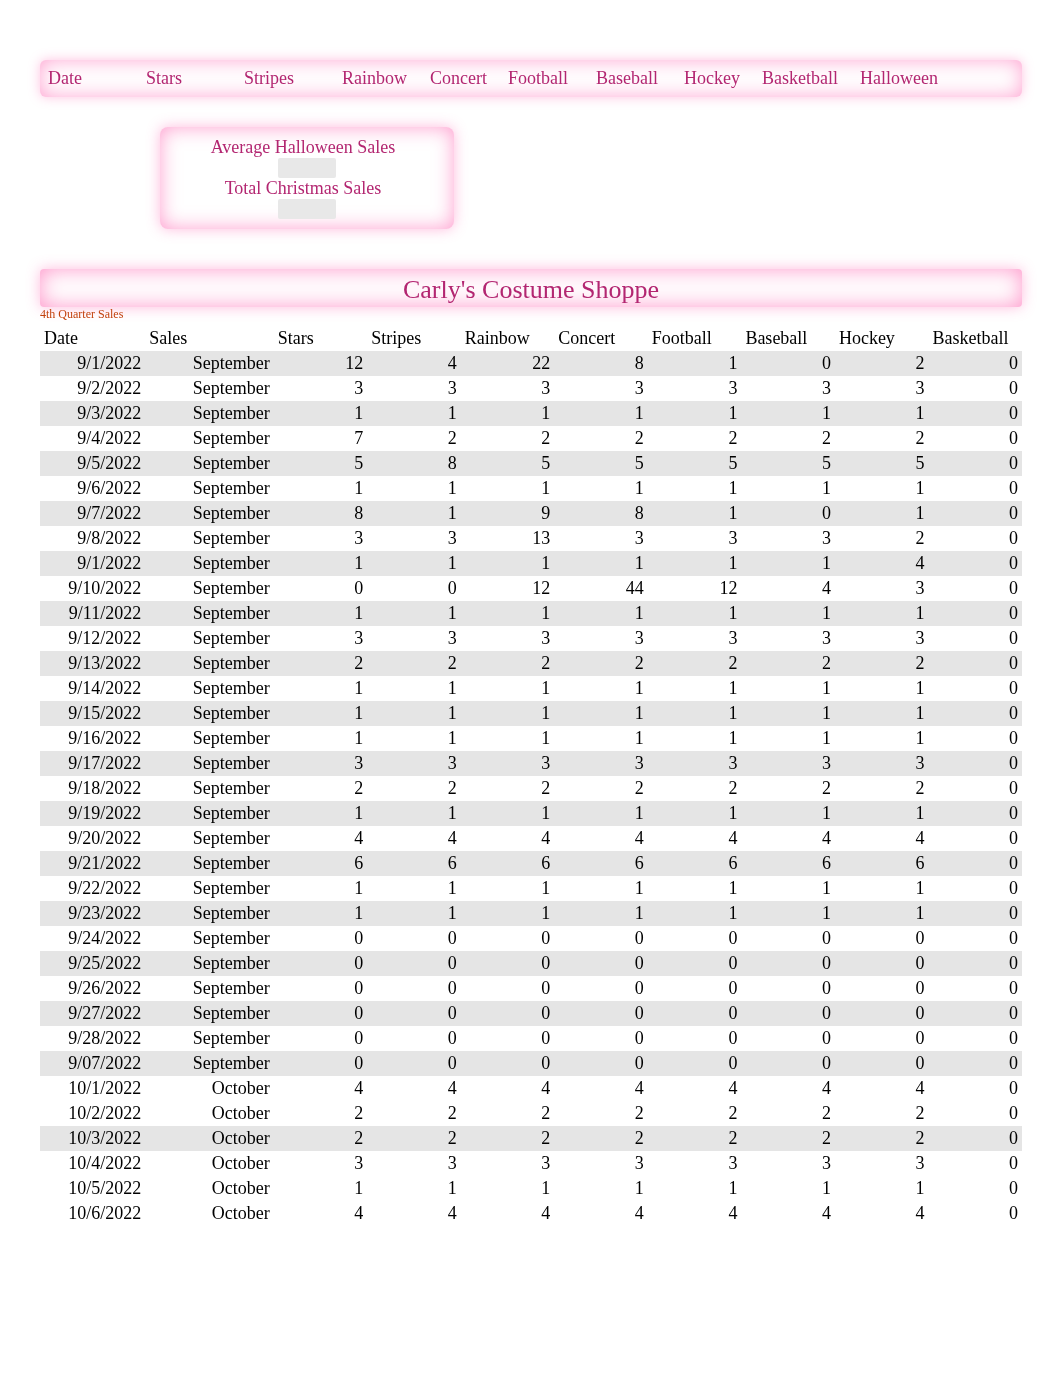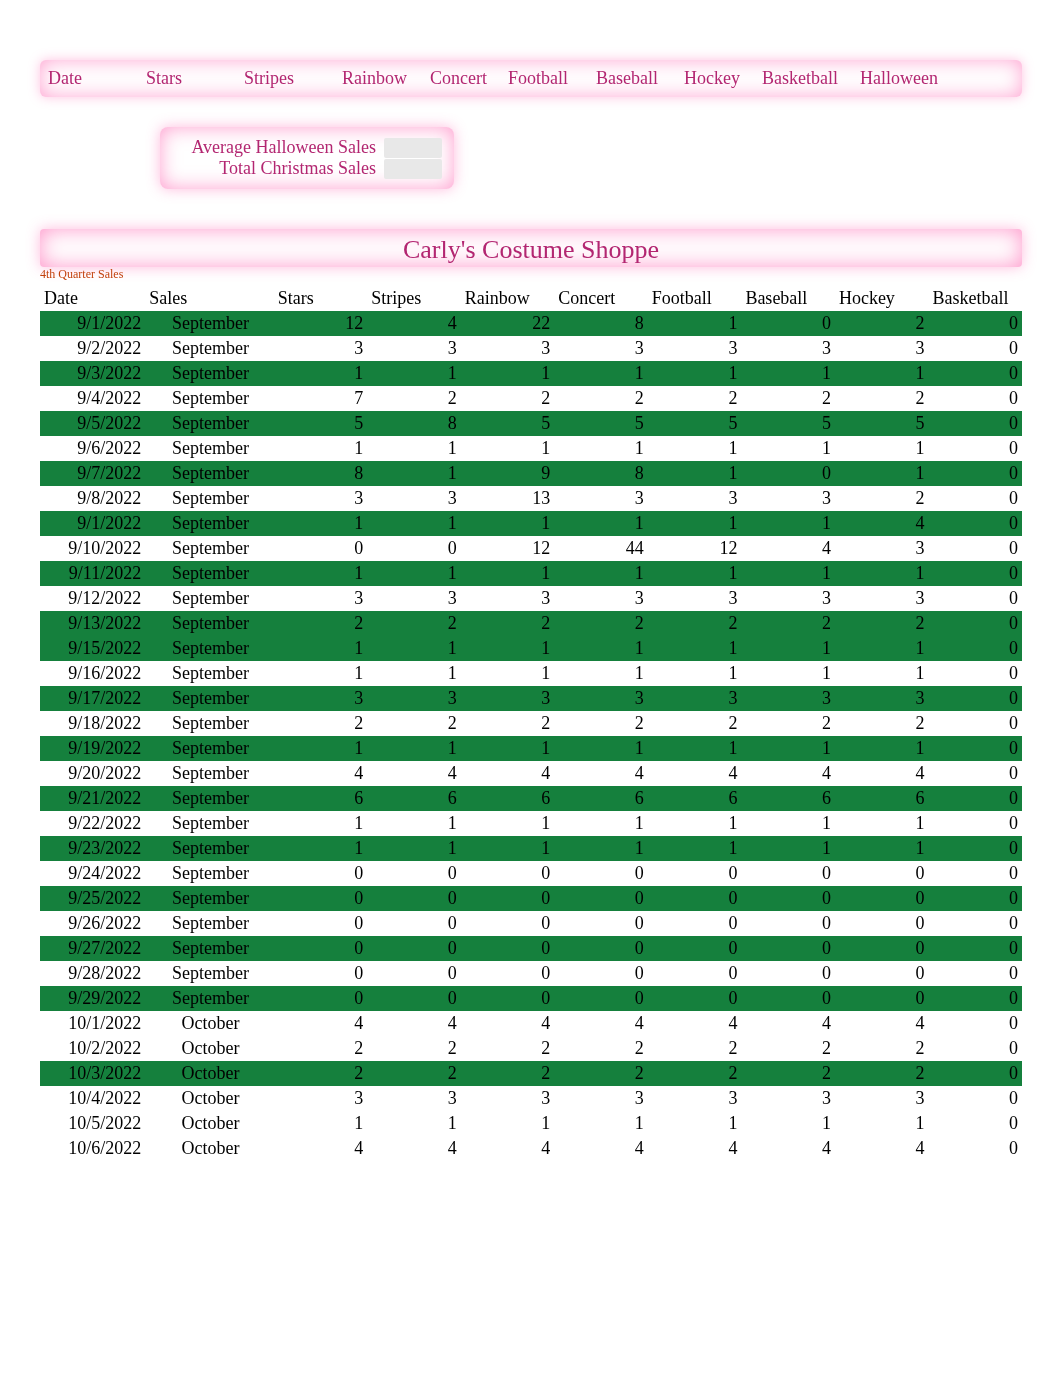--- a/index.html
+++ b/index.html
@@ -38,20 +38,21 @@
     width: 270px;
     border-radius: 8px;
     padding: 10px 12px 10px 12px;
     box-shadow:
       inset 0 0 20px rgba(255,105,180,0.65),
       0 0 14px rgba(255,105,180,0.45);
   }
   .summary-row {
     display: flex;
     align-items: center;
+    flex-direction: column;
   }
   .summary-row .label {
     flex: 1;
     text-align: right;
     color: #b32671;
     font-size: 18px;
     padding-right: 8px;
   }
   .summary-row .valbox {
     width: 58px;
@@ -95,30 +96,30 @@
     text-align: left;
   }
   table.data td.num {
     text-align: right;
   }
   table.data td.date {
     text-align: right;
     width: 90px;
   }
   table.data td.month {
-    text-align: center;
+    text-align: right;
     width: 110px;
     padding-left: 6px;
   }
   table.data col.c-date { width: 90px; }
   table.data col.c-month { width: 110px; }
   table.data col.c-num { width: 80px; }
 
   tbody tr.shade {
-    background: #15803d;
+    background: #e5e5e5;
   }
 </style>
 </head>
 <body>
 
 <div class="top-header-row" id="top-header-row">
     <span style="display: inline-block; width: 90px;">Date</span>
     <span style="display: inline-block; width: 90px;">Stars</span>
     <span style="display: inline-block; width: 90px;">Stripes</span>
     <span style="display: inline-block; width: 80px;">Rainbow</span>
@@ -322,20 +323,32 @@
           <td class="month">September</td>
           <td class="num">2</td>
           <td class="num">2</td>
           <td class="num">2</td>
           <td class="num">2</td>
           <td class="num">2</td>
           <td class="num">2</td>
           <td class="num">2</td>
           <td class="num">0</td>
         </tr>
+        <tr>
+          <td class="date">9/14/2022</td>
+          <td class="month">September</td>
+          <td class="num">1</td>
+          <td class="num">1</td>
+          <td class="num">1</td>
+          <td class="num">1</td>
+          <td class="num">1</td>
+          <td class="num">1</td>
+          <td class="num">1</td>
+          <td class="num">0</td>
+        </tr>
         <tr class="shade">
           <td class="date">9/15/2022</td>
           <td class="month">September</td>
           <td class="num">1</td>
           <td class="num">1</td>
           <td class="num">1</td>
           <td class="num">1</td>
           <td class="num">1</td>
           <td class="num">1</td>
           <td class="num">1</td>
@@ -491,21 +504,21 @@
           <td class="num">0</td>
           <td class="num">0</td>
           <td class="num">0</td>
           <td class="num">0</td>
           <td class="num">0</td>
           <td class="num">0</td>
           <td class="num">0</td>
           <td class="num">0</td>
         </tr>
         <tr class="shade">
-          <td class="date">9/29/2022</td>
+          <td class="date">9/07/2022</td>
           <td class="month">September</td>
           <td class="num">0</td>
           <td class="num">0</td>
           <td class="num">0</td>
           <td class="num">0</td>
           <td class="num">0</td>
           <td class="num">0</td>
           <td class="num">0</td>
           <td class="num">0</td>
         </tr>

